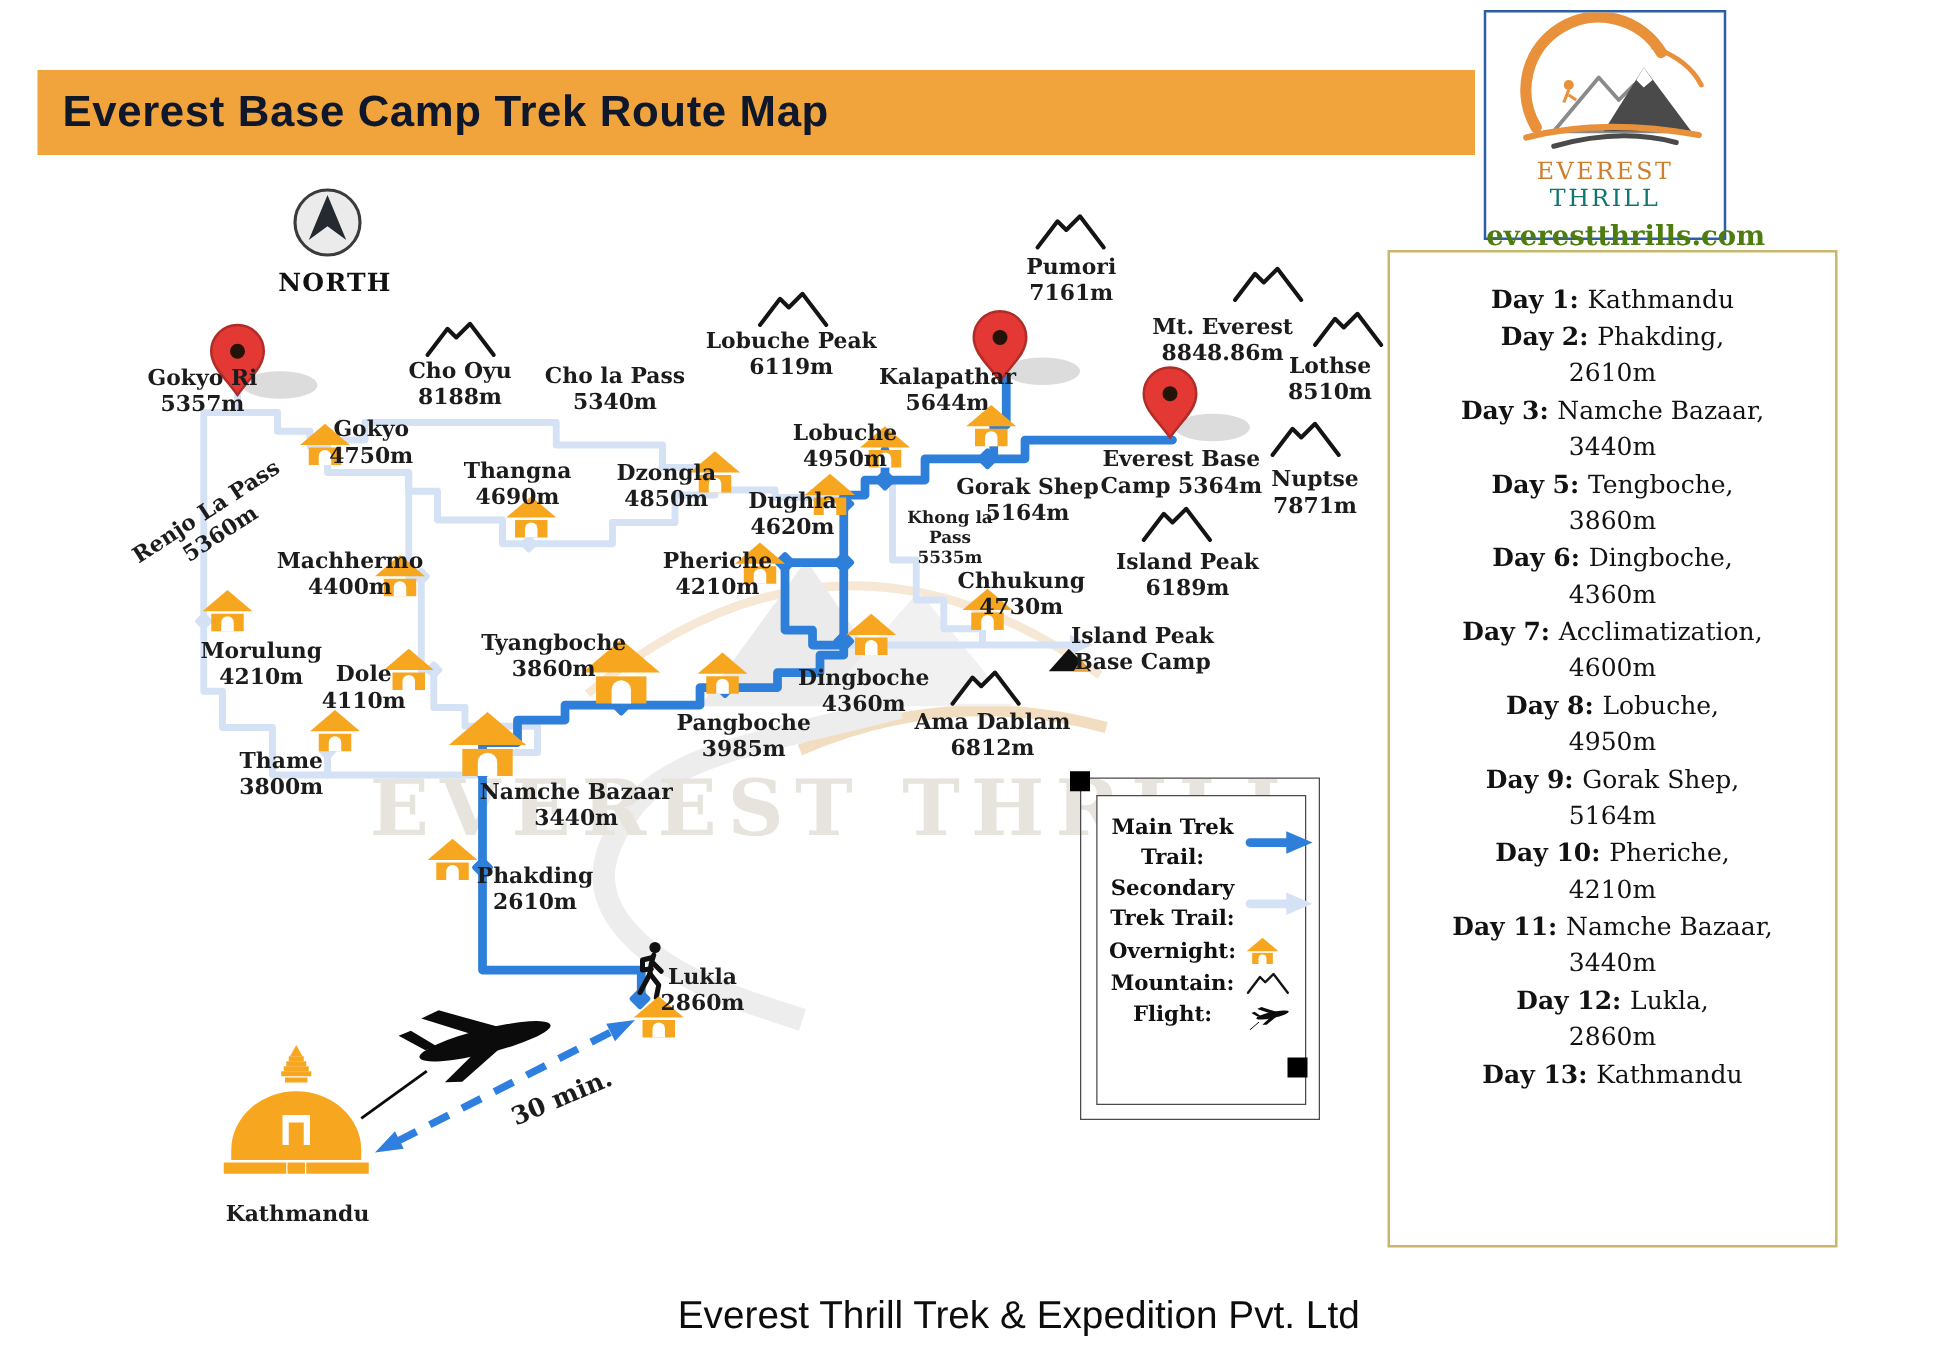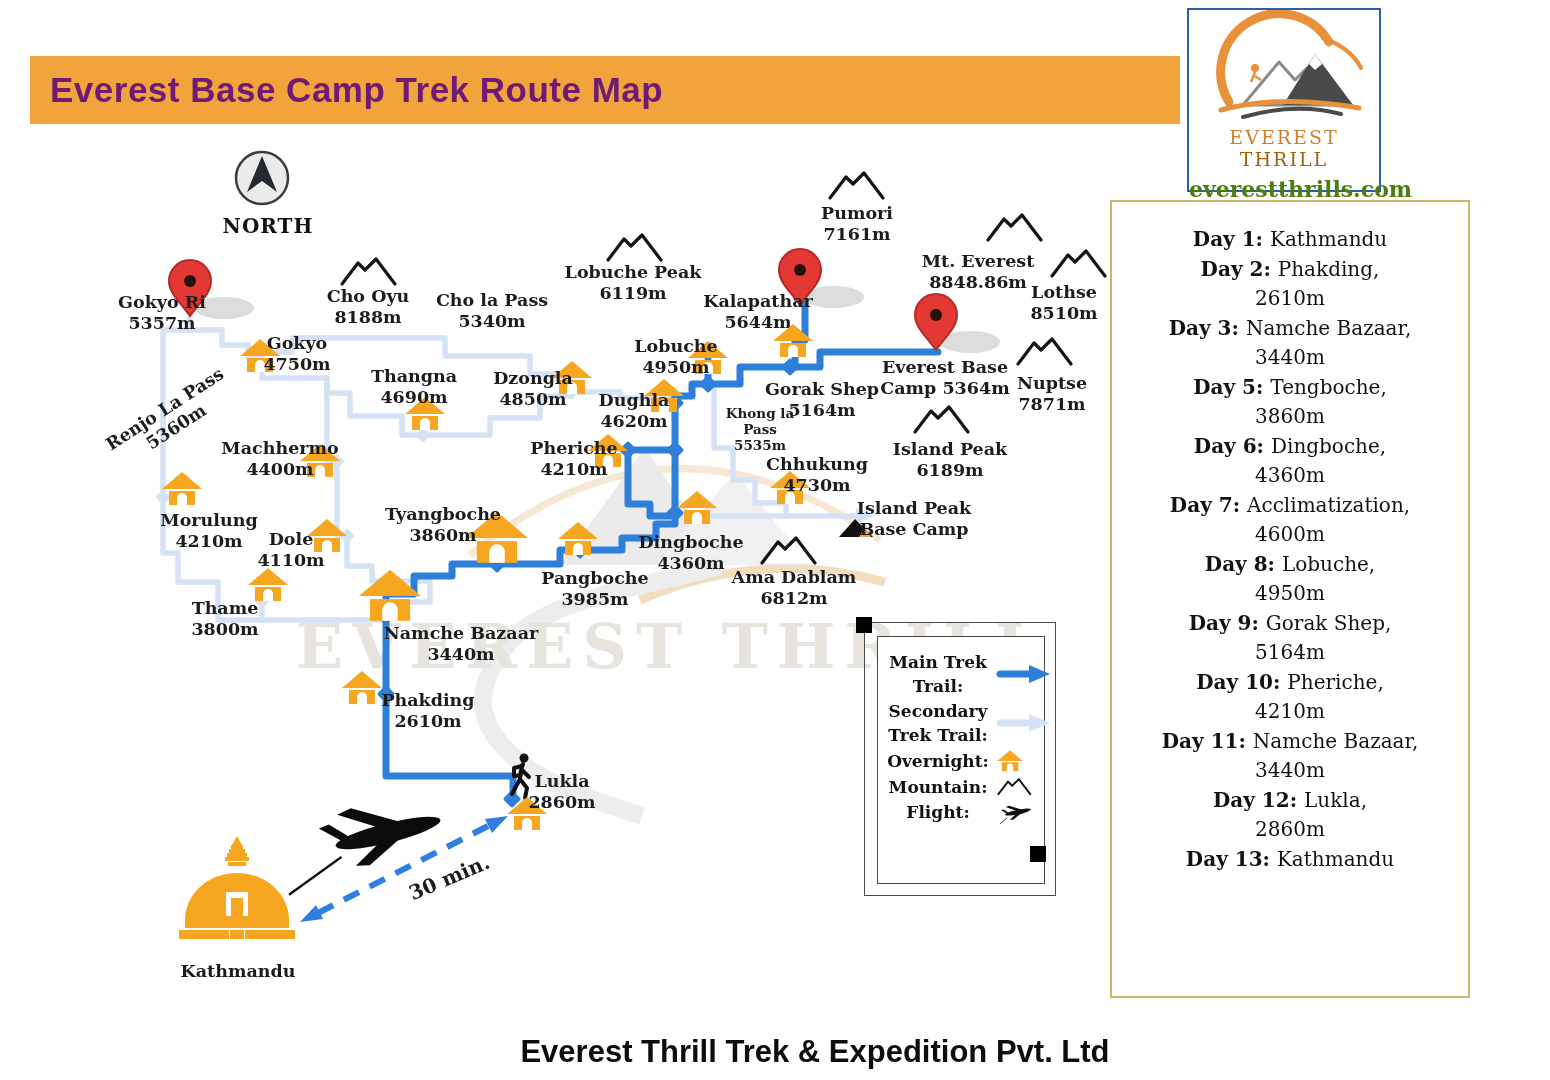--- a/index.html
+++ b/index.html
@@ -3,48 +3,48 @@
 <meta charset="utf-8">
 <style>
   html,body{margin:0;padding:0;background:#ffffff;}
   body{width:1550px;height:1080px;position:relative;overflow:hidden;
        font-family:"DejaVu Serif",serif;}
   .abs{position:absolute;}
   
   #header-bar{left:30px;top:56px;width:1150px;height:68px;background:#F1A43C;
               display:flex;align-items:center;}
   #page-title{font-family:"Liberation Sans",sans-serif;font-weight:bold;
-              font-size:35px;color:#701a75;padding-left:20px;letter-spacing:.5px;}
+              font-size:35px;color:#0f172a;padding-left:20px;letter-spacing:.5px;}
   
   #logo-box{left:1187px;top:8px;width:190px;height:180px;background:#fff;
             border:2px solid #2C5FA6;text-align:center;}
   #brand-line{margin-top:2px;font-size:19px;letter-spacing:2px;}
   #brand-first{color:#CE7F2E;}
-  #brand-second{color:#a16207;}
+  #brand-second{color:#0f766e;}
   #website{margin-top:6px;font-weight:bold;font-size:22px;color:#4d7c0f;}
   
   #itinerary-panel{left:1110px;top:200px;width:356px;height:794px;background:#fff;
                    border:2px solid #C9B76A;}
   #itinerary-list{padding-top:23px;text-align:center;font-size:20px;
                   line-height:29.5px;color:#121212;}
   #itinerary-list .day b{font-weight:bold;}
   
   .frame{border:1.5px solid #4a4a4a;background:transparent;}
   #legend-outer{left:864px;top:622px;width:190px;height:272px;}
   #legend-inner{left:877px;top:636px;width:166px;height:246px;background:#fff;}
   .handle{width:16px;height:16px;background:#000;}
   #legend-content{left:880px;top:650px;width:170px;}
   .legend-row{display:flex;align-items:center;margin-bottom:1px;}
   .legend-label{flex:0 0 116px;text-align:center;font-weight:bold;font-size:17px;
                 line-height:24px;color:#111;}
   .legend-icon{flex:1;display:flex;align-items:center;}
   
   #footer-bar{left:0;right:0;top:1034px;text-align:center;}
   #footer-text{display:inline-block;transform:translateX(40px);
-               font-family:"Liberation Sans",sans-serif;font-weight:bold;
+               font-family:"Liberation Sans",sans-serif;font-weight:normal;
                font-size:31px;color:#0d0d0d;}
   #map-layer{left:0;top:0;width:1550px;height:1080px;}
 </style>
 </head>
 <body>
 
 <div id="header-bar" class="abs">
   <div id="page-title">Everest Base Camp Trek Route Map</div>
 </div>
 

